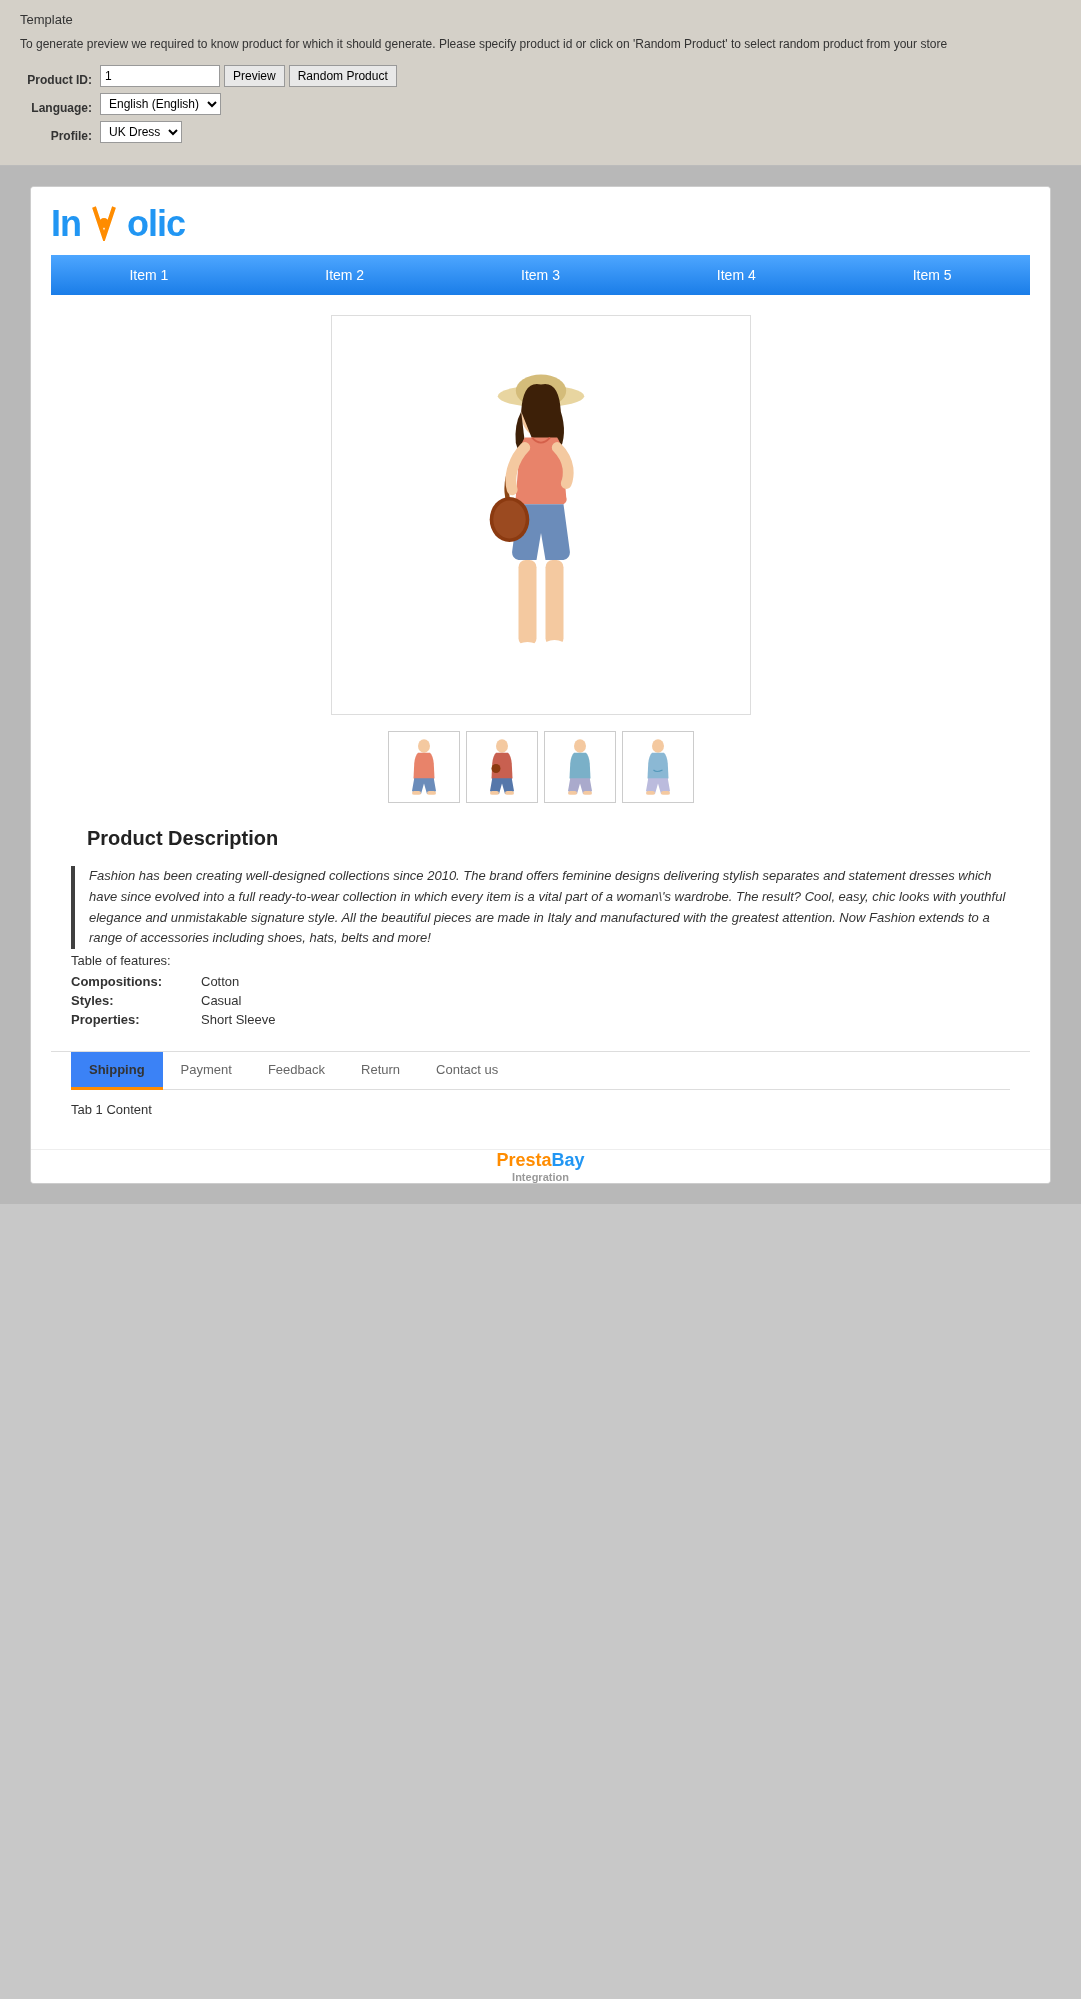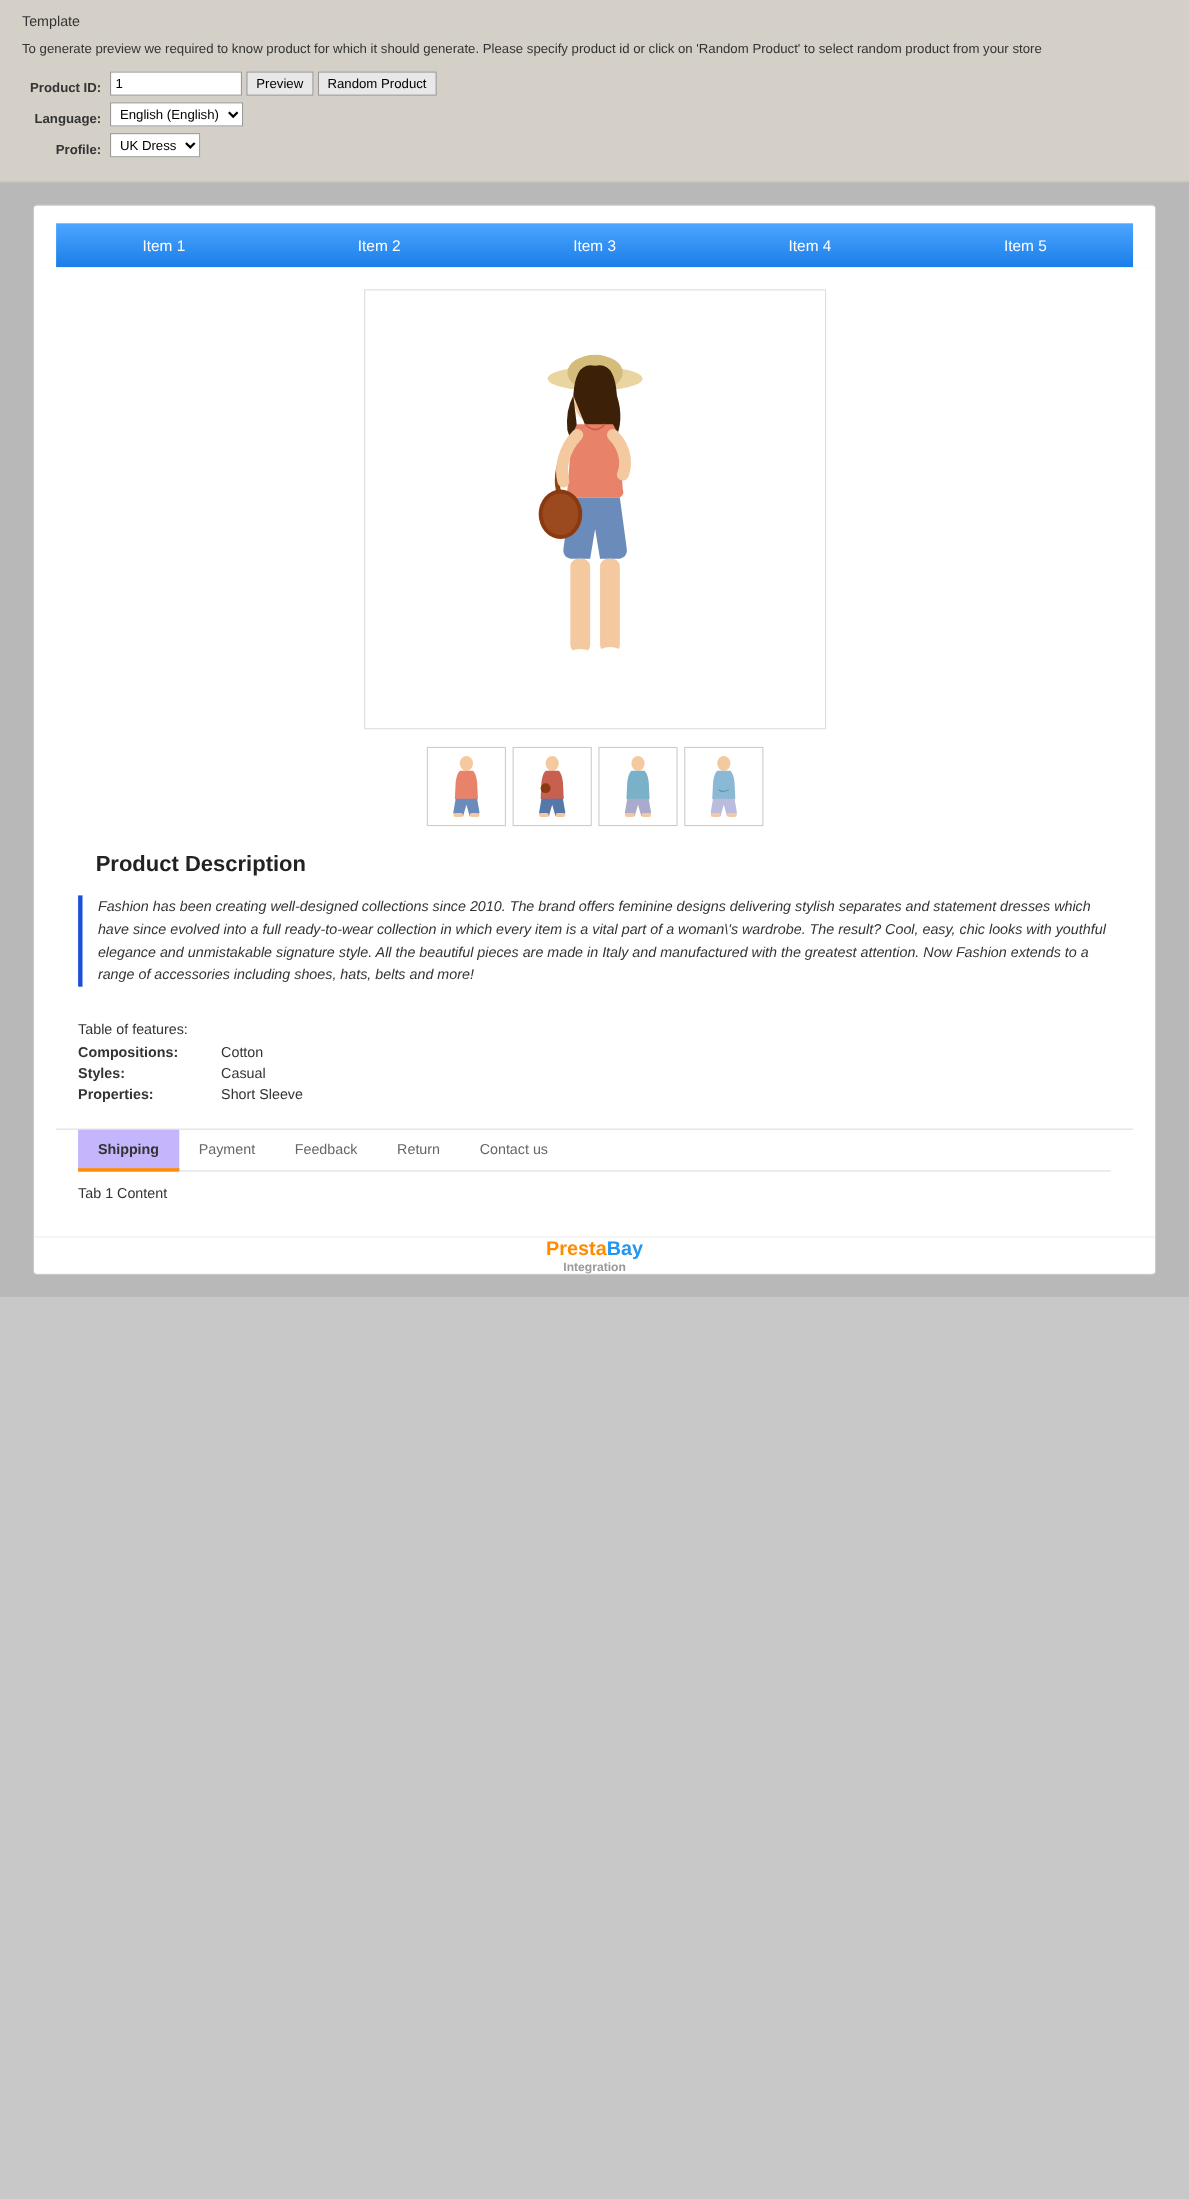--- a/index.html
+++ b/index.html
@@ -157,23 +157,23 @@
       padding: 0 20px;
     }
     .product-description h2 {
       font-size: 20px;
       font-weight: bold;
       color: #222;
       margin-bottom: 16px;
       margin-left: 16px;
     }
     .desc-blockquote {
-      border-left: 4px solid #1d4ed8;
+      border-left: 4px solid #404040;
       padding-left: 14px;
-      margin-bottom: 31px;
+      margin-bottom: 4px;
     }
     .desc-blockquote p {
       font-style: italic;
       font-size: 13px;
       line-height: 1.6;
       color: #333;
     }
     .features-table {
       margin-bottom: 24px;
     }
@@ -213,21 +213,21 @@
       font-size: 13px;
       cursor: pointer;
       color: #666;
       border-bottom: 3px solid transparent;
       margin-bottom: -1px;
     }
     .tab-item.active {
       color: #333;
       font-weight: bold;
       border-bottom: 3px solid #FF8C00;
-      background: #c4b5fd;
+      background: #3b82f6;
     }
     .tab-content {
       padding: 12px 0;
       font-size: 13px;
       color: #333;
     }
 
     
     .store-footer {
       background: white;
@@ -278,20 +278,30 @@
     <select class="config-select">
       <option>UK Dress</option>
     </select>
   </div>
 </div>
 
 <div class="preview-wrapper">
   <div class="preview-container">
 
     <div class="store-header">
+      <div class="store-logo">
+        <span class="logo-text">
+          <span>In</span><span class="logo-v" style="color:#FF8C00; position:relative;">
+            <svg width="28" height="38" viewBox="0 0 28 38" style="display:inline-block; vertical-align:middle; margin-top:-8px;">
+              <path d="M4 4 L14 34 L24 4" fill="none" stroke="#FF8C00" stroke-width="4"></path>
+              <circle cx="14" cy="20" r="5" fill="#FF8C00"></circle>
+            </svg>
+          </span><span>olic</span>
+        </span>
+      </div>
 
       <nav class="store-nav">
         <div class="nav-item">Item 1</div>
         <div class="nav-item">Item 2</div>
         <div class="nav-item">Item 3</div>
         <div class="nav-item">Item 4</div>
         <div class="nav-item">Item 5</div>
       </nav>
     </div>
 

